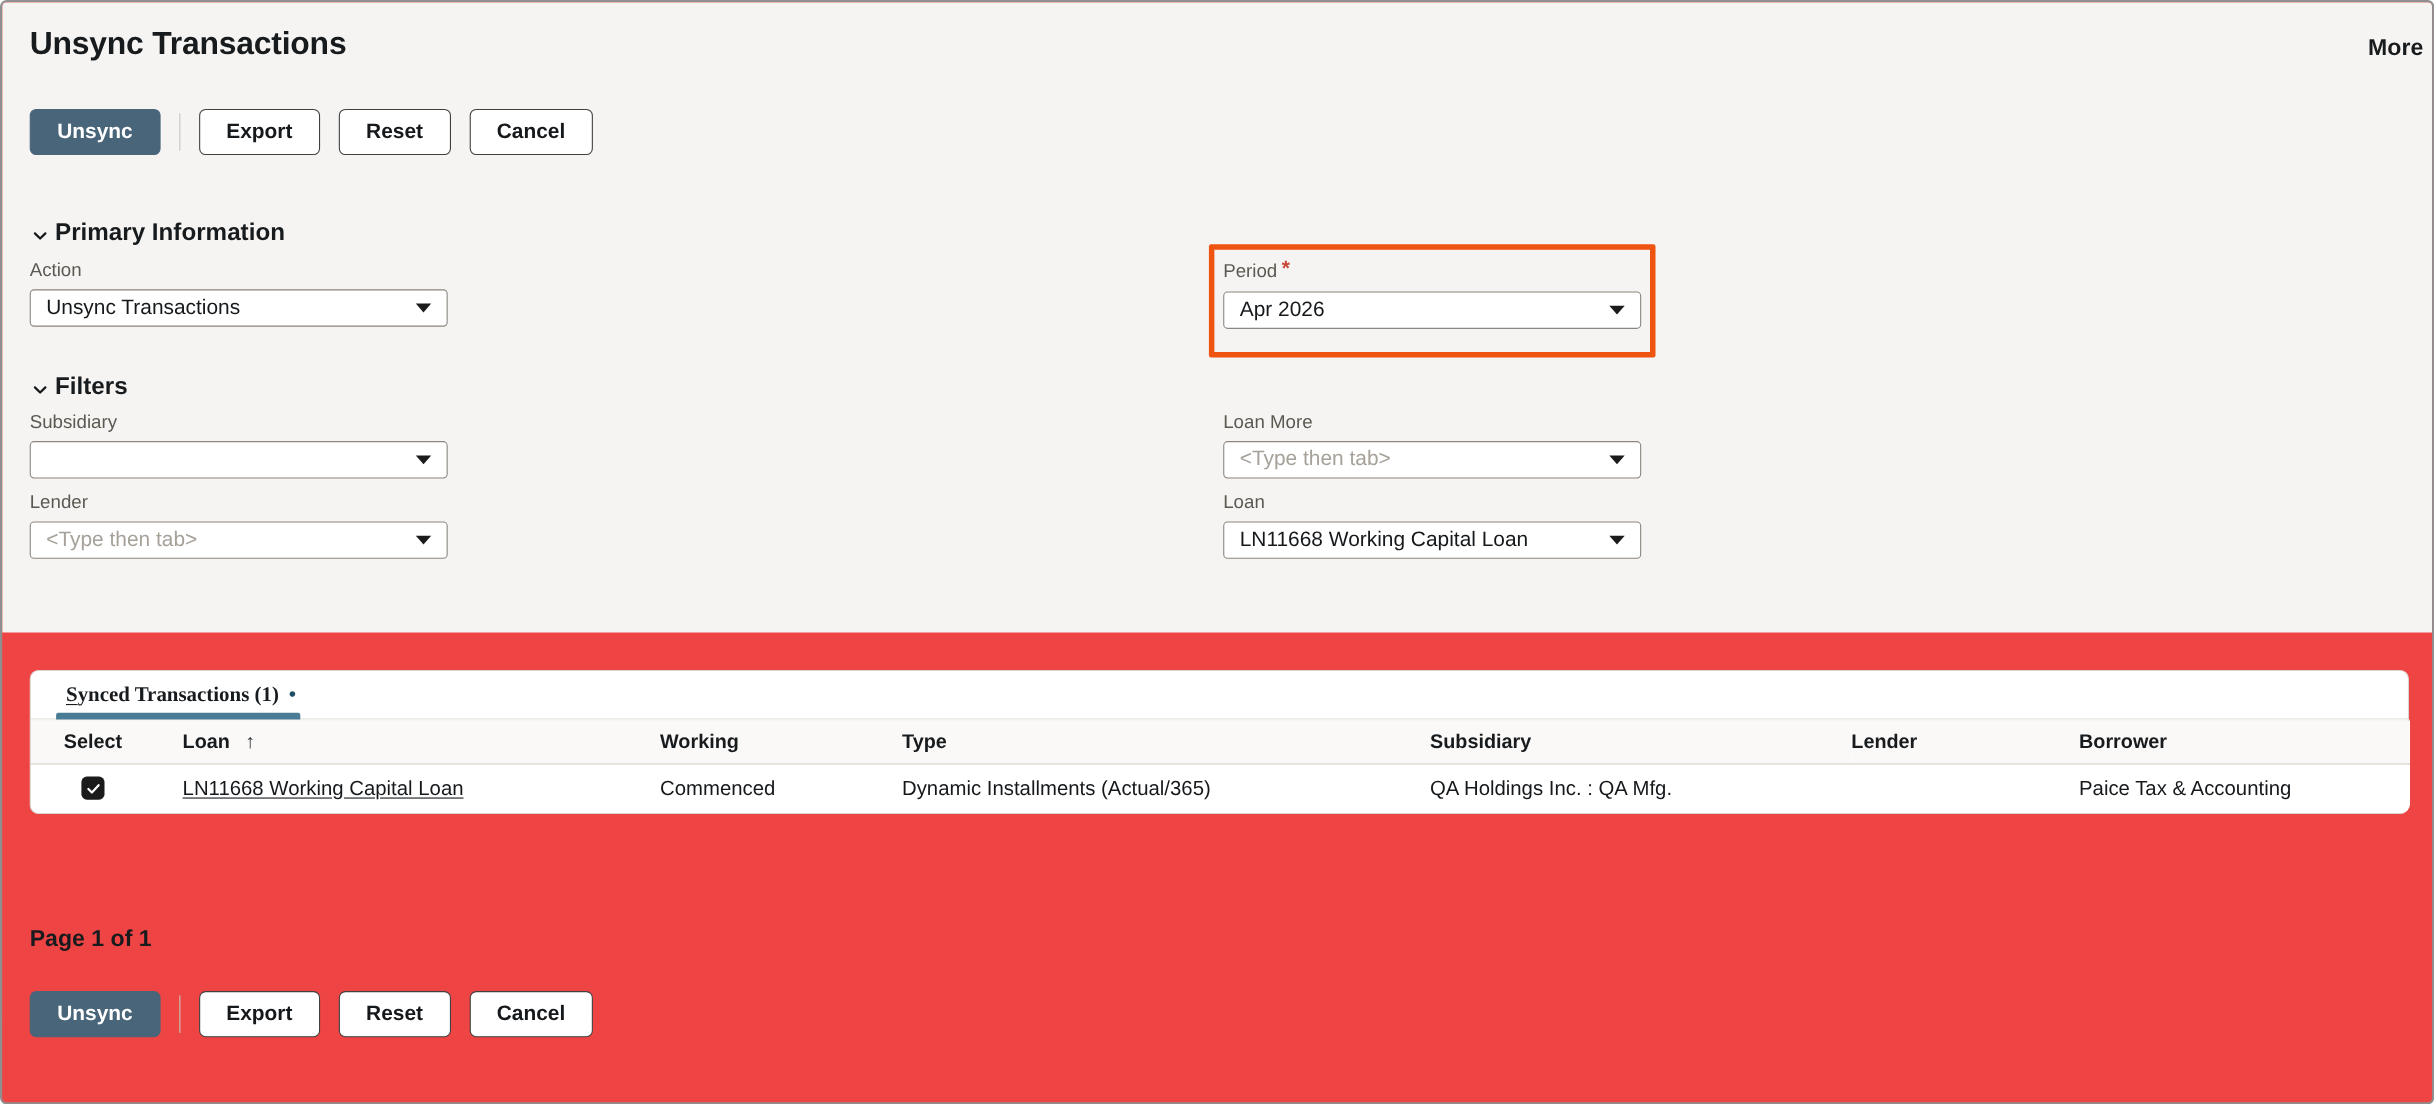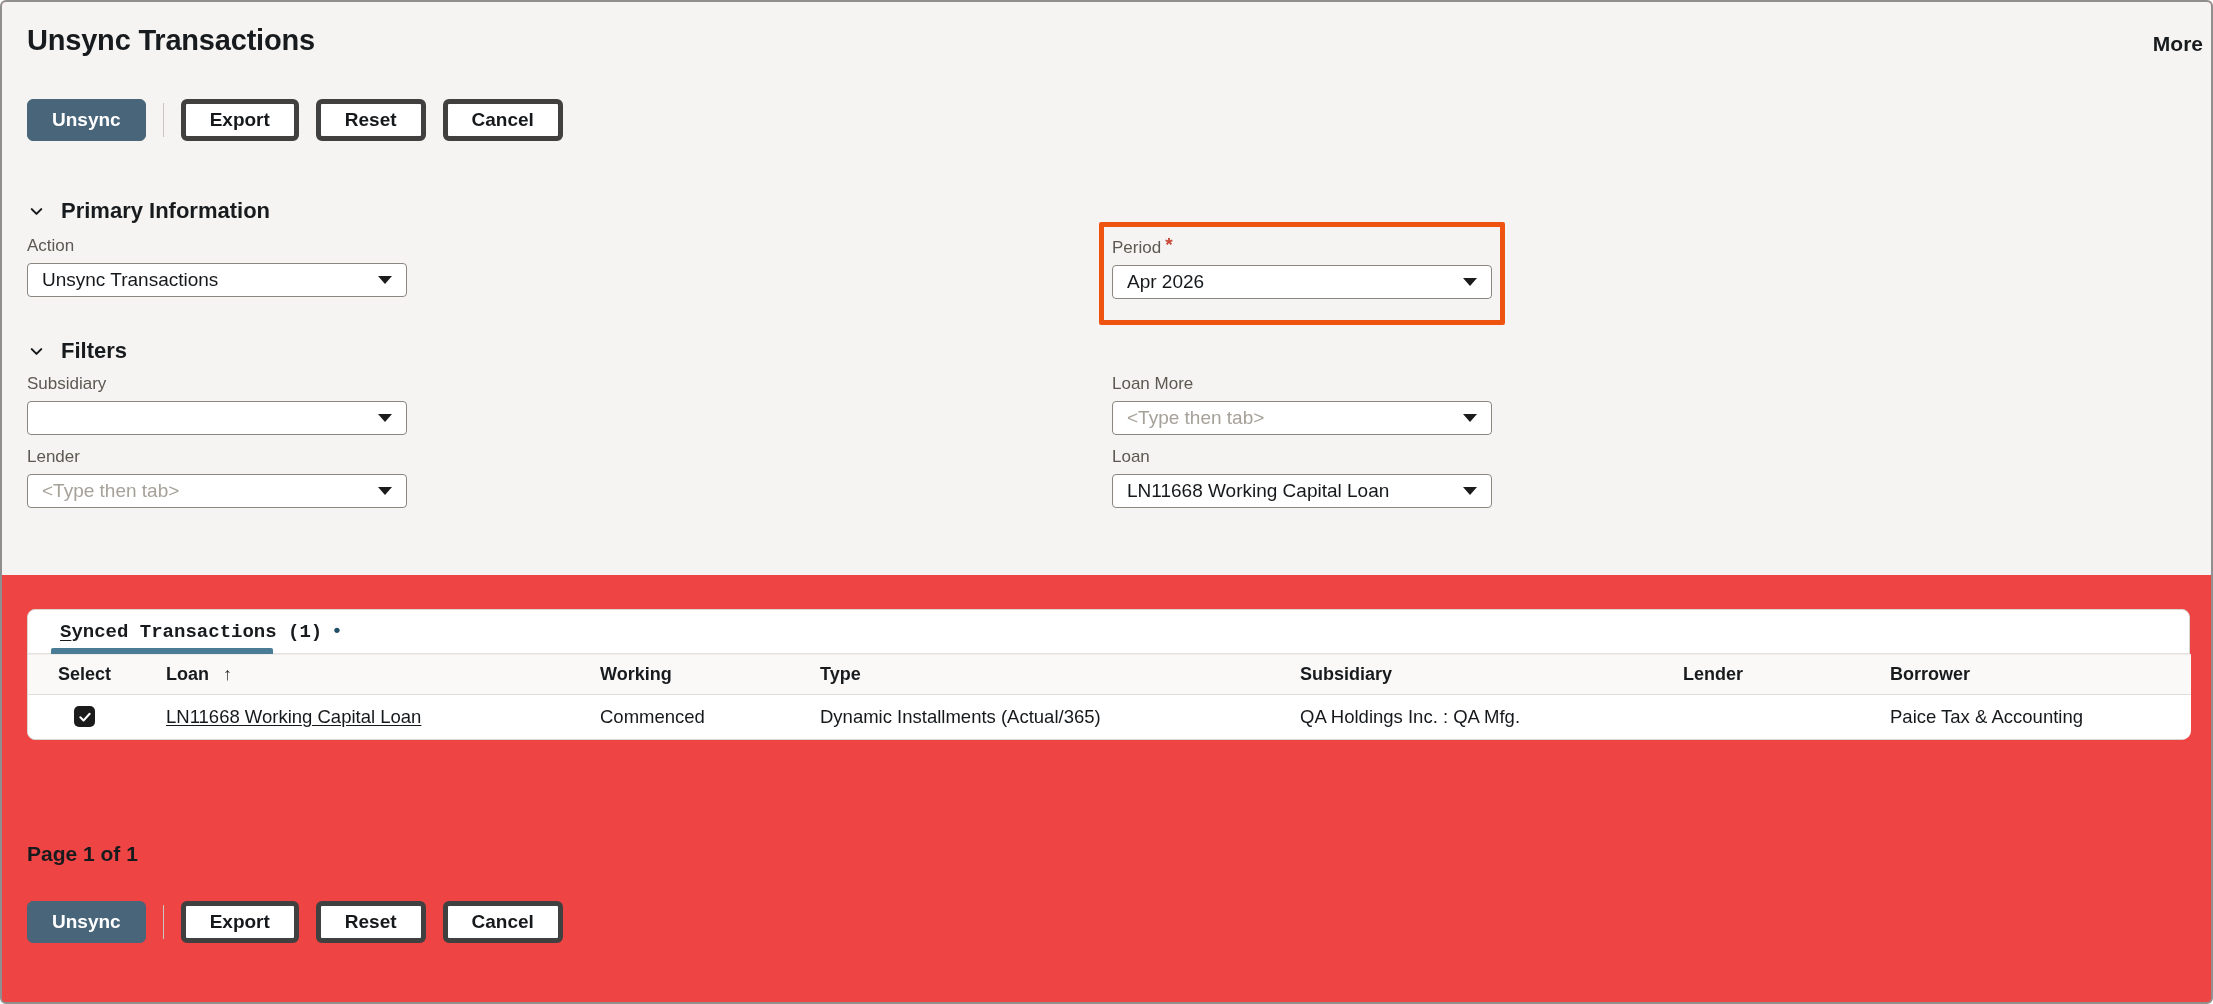--- a/index.html
+++ b/index.html
@@ -33,26 +33,26 @@
   
   .btn-row { position:absolute; display:flex; align-items:center; }
   .btn-row.top { left:25px; top:97px; }
   .btn-row.bottom { left:25px; top:899px; }
   .btn {
     height:42px; border-radius:6px; font-size:19px; font-family:inherit;
     display:inline-flex; align-items:center; justify-content:center;
     padding:0 24px; cursor:pointer;
   }
   .btn-primary { background:#48657a; border:1px solid #48657a; color:#ffffff; font-weight:700; }
-  .btn-secondary { background:#ffffff; border:5px solid #404040; color:#16191c; font-weight:600; }
+  .btn-secondary { background:#ffffff; border:1px solid #404040; color:#16191c; font-weight:600; }
   .btn-divider { width:1px; height:34px; background:#c9c5bf; margin:0 17px; }
   .btn + .btn { margin-left:17px; }
 
   
-  .section-heading { position:absolute; display:flex; align-items:center; gap:15px; }
+  .section-heading { position:absolute; display:flex; align-items:flex-end; gap:4px; }
   .section-heading .chev { display:inline-flex; cursor:pointer; }
   .section-heading .heading-text { font-size:22px; font-weight:700; color:#181b1e; }
   .heading-primary { left:25px; top:196px; }
   .heading-filters { left:25px; top:336px; }
 
   
   .field-group { position:absolute; }
   .field-label { font-size:17px; color:#5c5952; margin-bottom:7px; font-weight:400; }
   .req-mark { color:#c74634; font-size:19px; margin-left:4px; position:relative; top:-2px; font-weight:700; }
   .select-field {
@@ -82,21 +82,21 @@
   }
 
   
   .tab-panel {
     position:absolute; left:25px; top:607px; width:2163px;
     background:#ffffff; border:1px solid #d9d5d0; border-radius:8px;
   }
   .tab-strip { height:44px; position:relative; border-bottom:1px solid #e6e3df; }
   .tab {
     position:absolute; left:32px; top:11px; background:none; border:none; cursor:pointer;
-    font-family:Liberation Mono, monospace; font-size:19px; font-weight:700; color:#181b1e; padding:0;
+    font-family:Liberation Serif, serif; font-size:19px; font-weight:700; color:#181b1e; padding:0;
   }
   .tab-accel { text-decoration:underline; text-underline-offset:3px; }
   .tab-dot { color:#1f4f66; margin-left:9px; font-size:19px; }
   .tab-underline {
     position:absolute; left:23px; bottom:-1px; width:222px; height:6px;
     background:#4a7d95; border-radius:2px 2px 0 0;
   }
   .panel-toolbar { display:flex; align-items:center; gap:15px; padding:16px 0 20px 23px; }
   .btn-sm {
     height:40px; border-radius:6px; font-size:19px; font-family:inherit;

